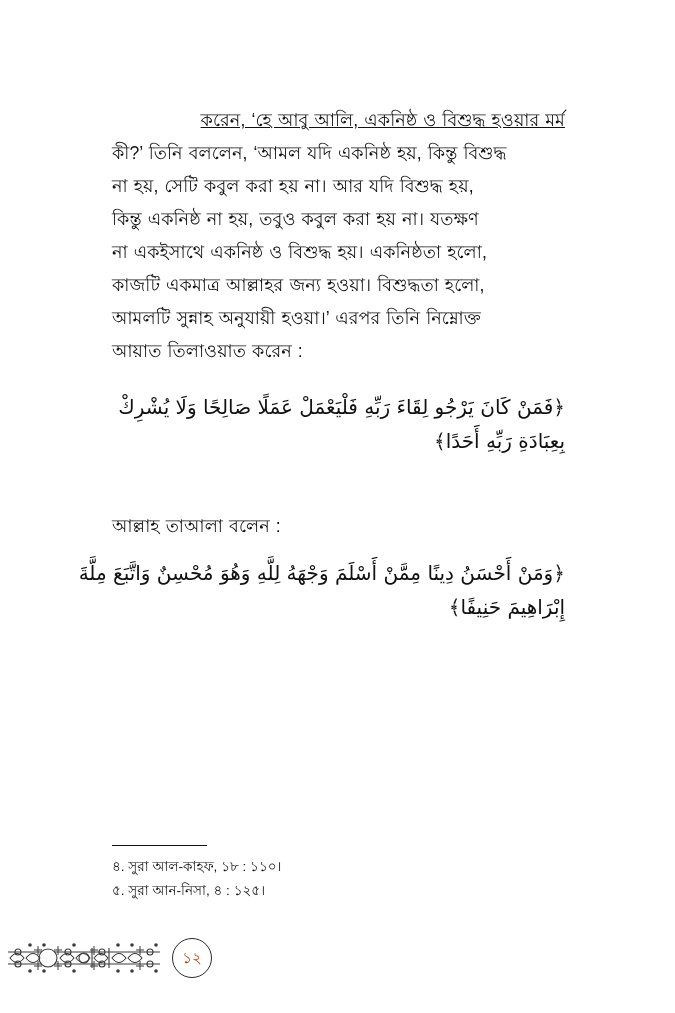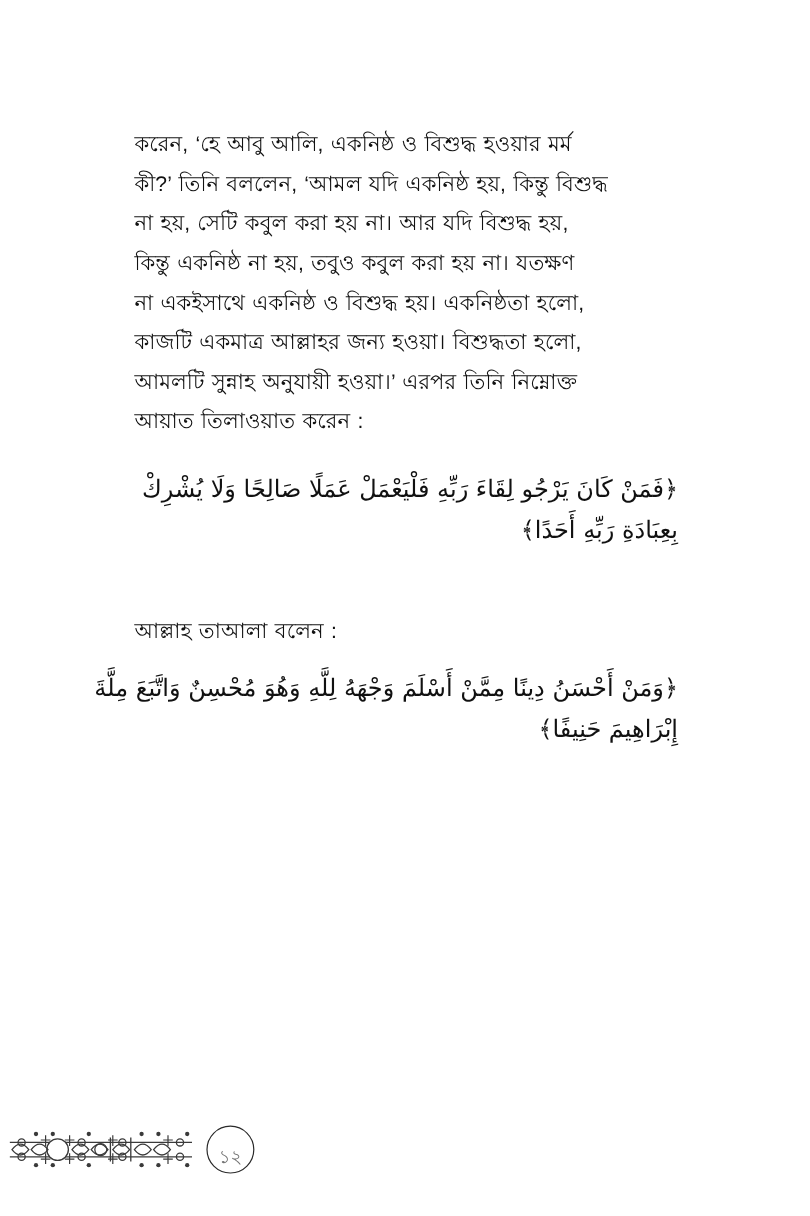--- a/index.html
+++ b/index.html
@@ -42,22 +42,23 @@
     margin: 0 0 0 0;
     letter-spacing: 0.1px;
     word-spacing: 1px;
   }
   .bn-line {
     display: block;
     white-space: nowrap;
   }
   .bn-line.j {
     display: flex;
-    justify-content: flex-start;
-    white-space: nowrap;
+    justify-content: flex-end;
+    white-space: nowrap;
+    text-decoration: underline;
   }
 
   .gap-sm { height: 13px; }
   .gap-md { height: 22px; }
   .gap-lg { height: 30px; }
 
   
   .ar-block {
     font-family: "DejaVu Sans", "Liberation Sans", sans-serif;
     direction: rtl;
@@ -121,25 +122,25 @@
     height: 40px;
     flex: 0 0 auto;
   }
   .page-num {
     margin-left: 12px;
     width: 40px;
     height: 40px;
     border: 1.5px solid #2a2a2a;
     border-radius: 50%;
     display: flex;
-    align-items: flex-end;
+    align-items: center;
     justify-content: center;
     font-family: Liberation Serif, serif;
     font-size: 15px;
-    color: #737373;
+    color: #c2410c;
     box-sizing: border-box;
   }
 </style>
 </head>
 <body>
 
 <div class="page">
 
   <div class="content">
 
@@ -181,20 +182,25 @@
         <span class="ar-seg">﴿وَمَنْ أَحْسَنُ دِينًا مِمَّنْ أَسْلَمَ وَجْهَهُ لِلَّهِ وَهُوَ مُحْسِنٌ وَاتَّبَعَ مِلَّةَ</span>
       </div>
       <div class="ar-line-2">إِبْرَاهِيمَ حَنِيفًا﴾</div>
     </div>
 
     <div class="gap-md"></div>
 
 
   </div>
 
+  <div class="footnotes">
+    <div class="fn-rule"></div>
+    <div class="fn-item">৪. সুরা আল-কাহফ, ১৮ : ১১০।</div>
+    <div class="fn-item">৫. সুরা আন-নিসা, ৪ : ১২৫।</div>
+  </div>
 
   <div class="footer">
 
     <svg class="ornament" viewBox="0 0 152 40">
       <g stroke="#3a3a3a" stroke-width="1.1" fill="none">
 
         <line x1="0" y1="14" x2="152" y2="14"></line>
         <line x1="0" y1="26" x2="152" y2="26"></line>
 
         <circle cx="40" cy="20" r="9" fill="#fff"></circle>

